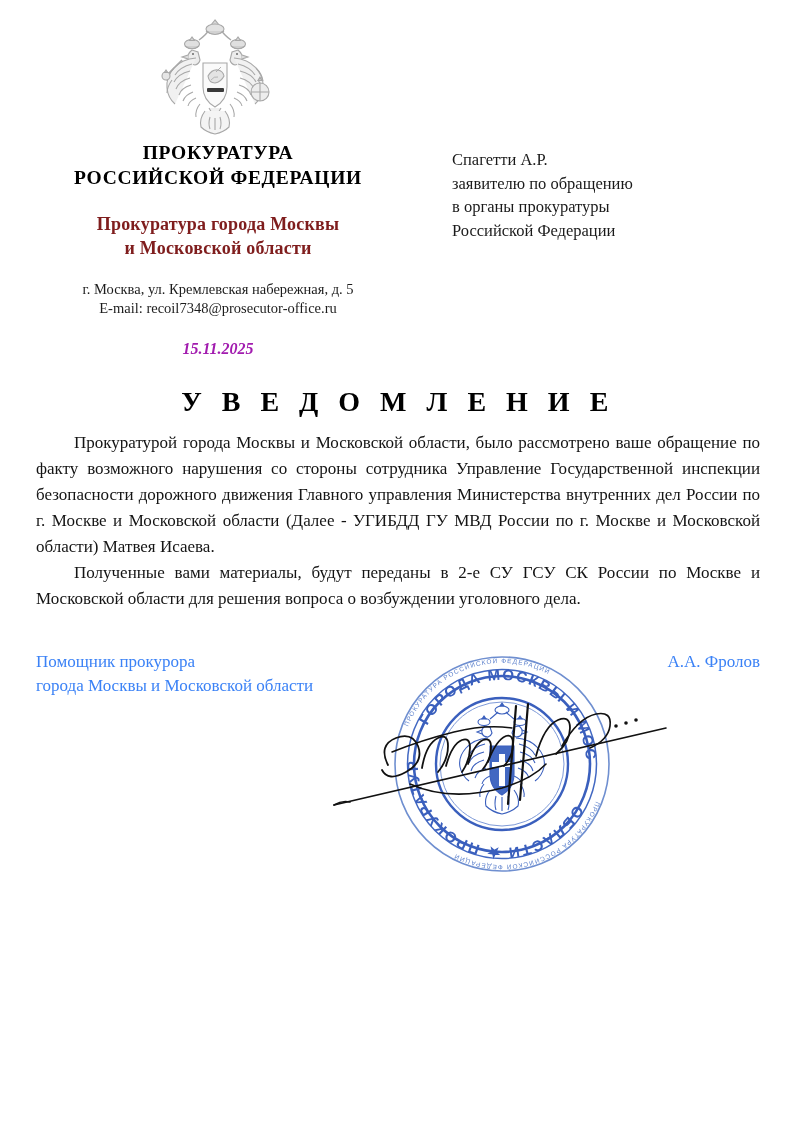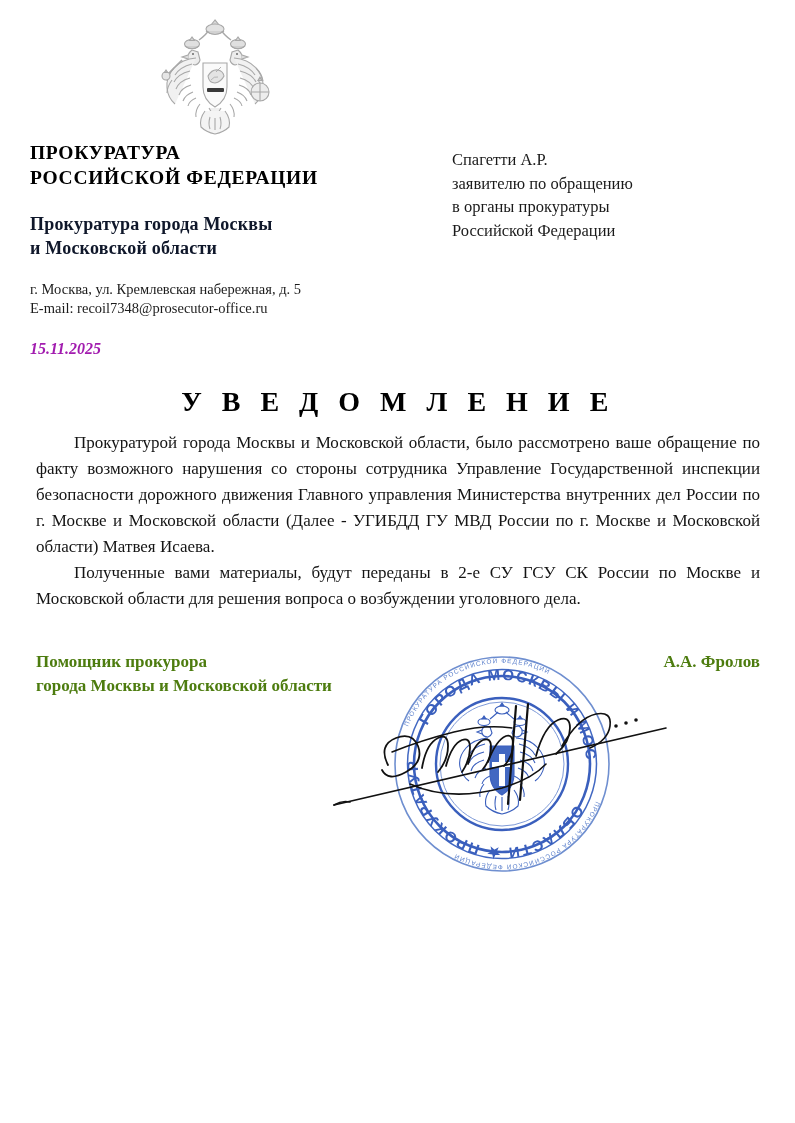--- a/index.html
+++ b/index.html
@@ -30,39 +30,39 @@
     left: 152px;
     top: 14px;
     width: 126px;
     height: 128px;
   }
   .emblem-wrap svg { display: block; width: 126px; height: 128px; }
 
   
   .letterhead {
     position: absolute;
-    left: 30px;
+    left: 18px;
     top: 140px;
     width: 400px;
-    text-align: left;
+    text-align: center;
   }
   .lh-org {
     font-weight: bold;
     font-size: 19.5px;
     line-height: 25px;
     letter-spacing: 0.7px;
     color: #000;
   }
   .lh-dept {
     margin-top: 22px;
     font-weight: bold;
     font-size: 18px;
     line-height: 24px;
     letter-spacing: 0.2px;
-    color: #0f172a;
+    color: #7f1d1d;
   }
   .lh-addr {
     margin-top: 20px;
     font-size: 14.5px;
     line-height: 19px;
     color: #1c1c1c;
   }
   .lh-date {
     margin-top: 22px;
     font-size: 16px;
@@ -113,22 +113,21 @@
   }
 
   
   .sig-block {
     position: absolute;
     left: 36px;
     top: 650px;
     width: 724px;
     font-size: 17px;
     line-height: 24px;
-    color: #4d7c0f;
-    font-weight: bold;
+    color: #3b82f6;
   }
   .sig-row {
     display: flex;
     justify-content: space-between;
     align-items: flex-start;
   }
   .sig-left { text-align: left; }
   .sig-left .sig-l3 { margin-top: 12px; }
   .sig-right { text-align: right; white-space: nowrap; margin-left: 39px; }
 

